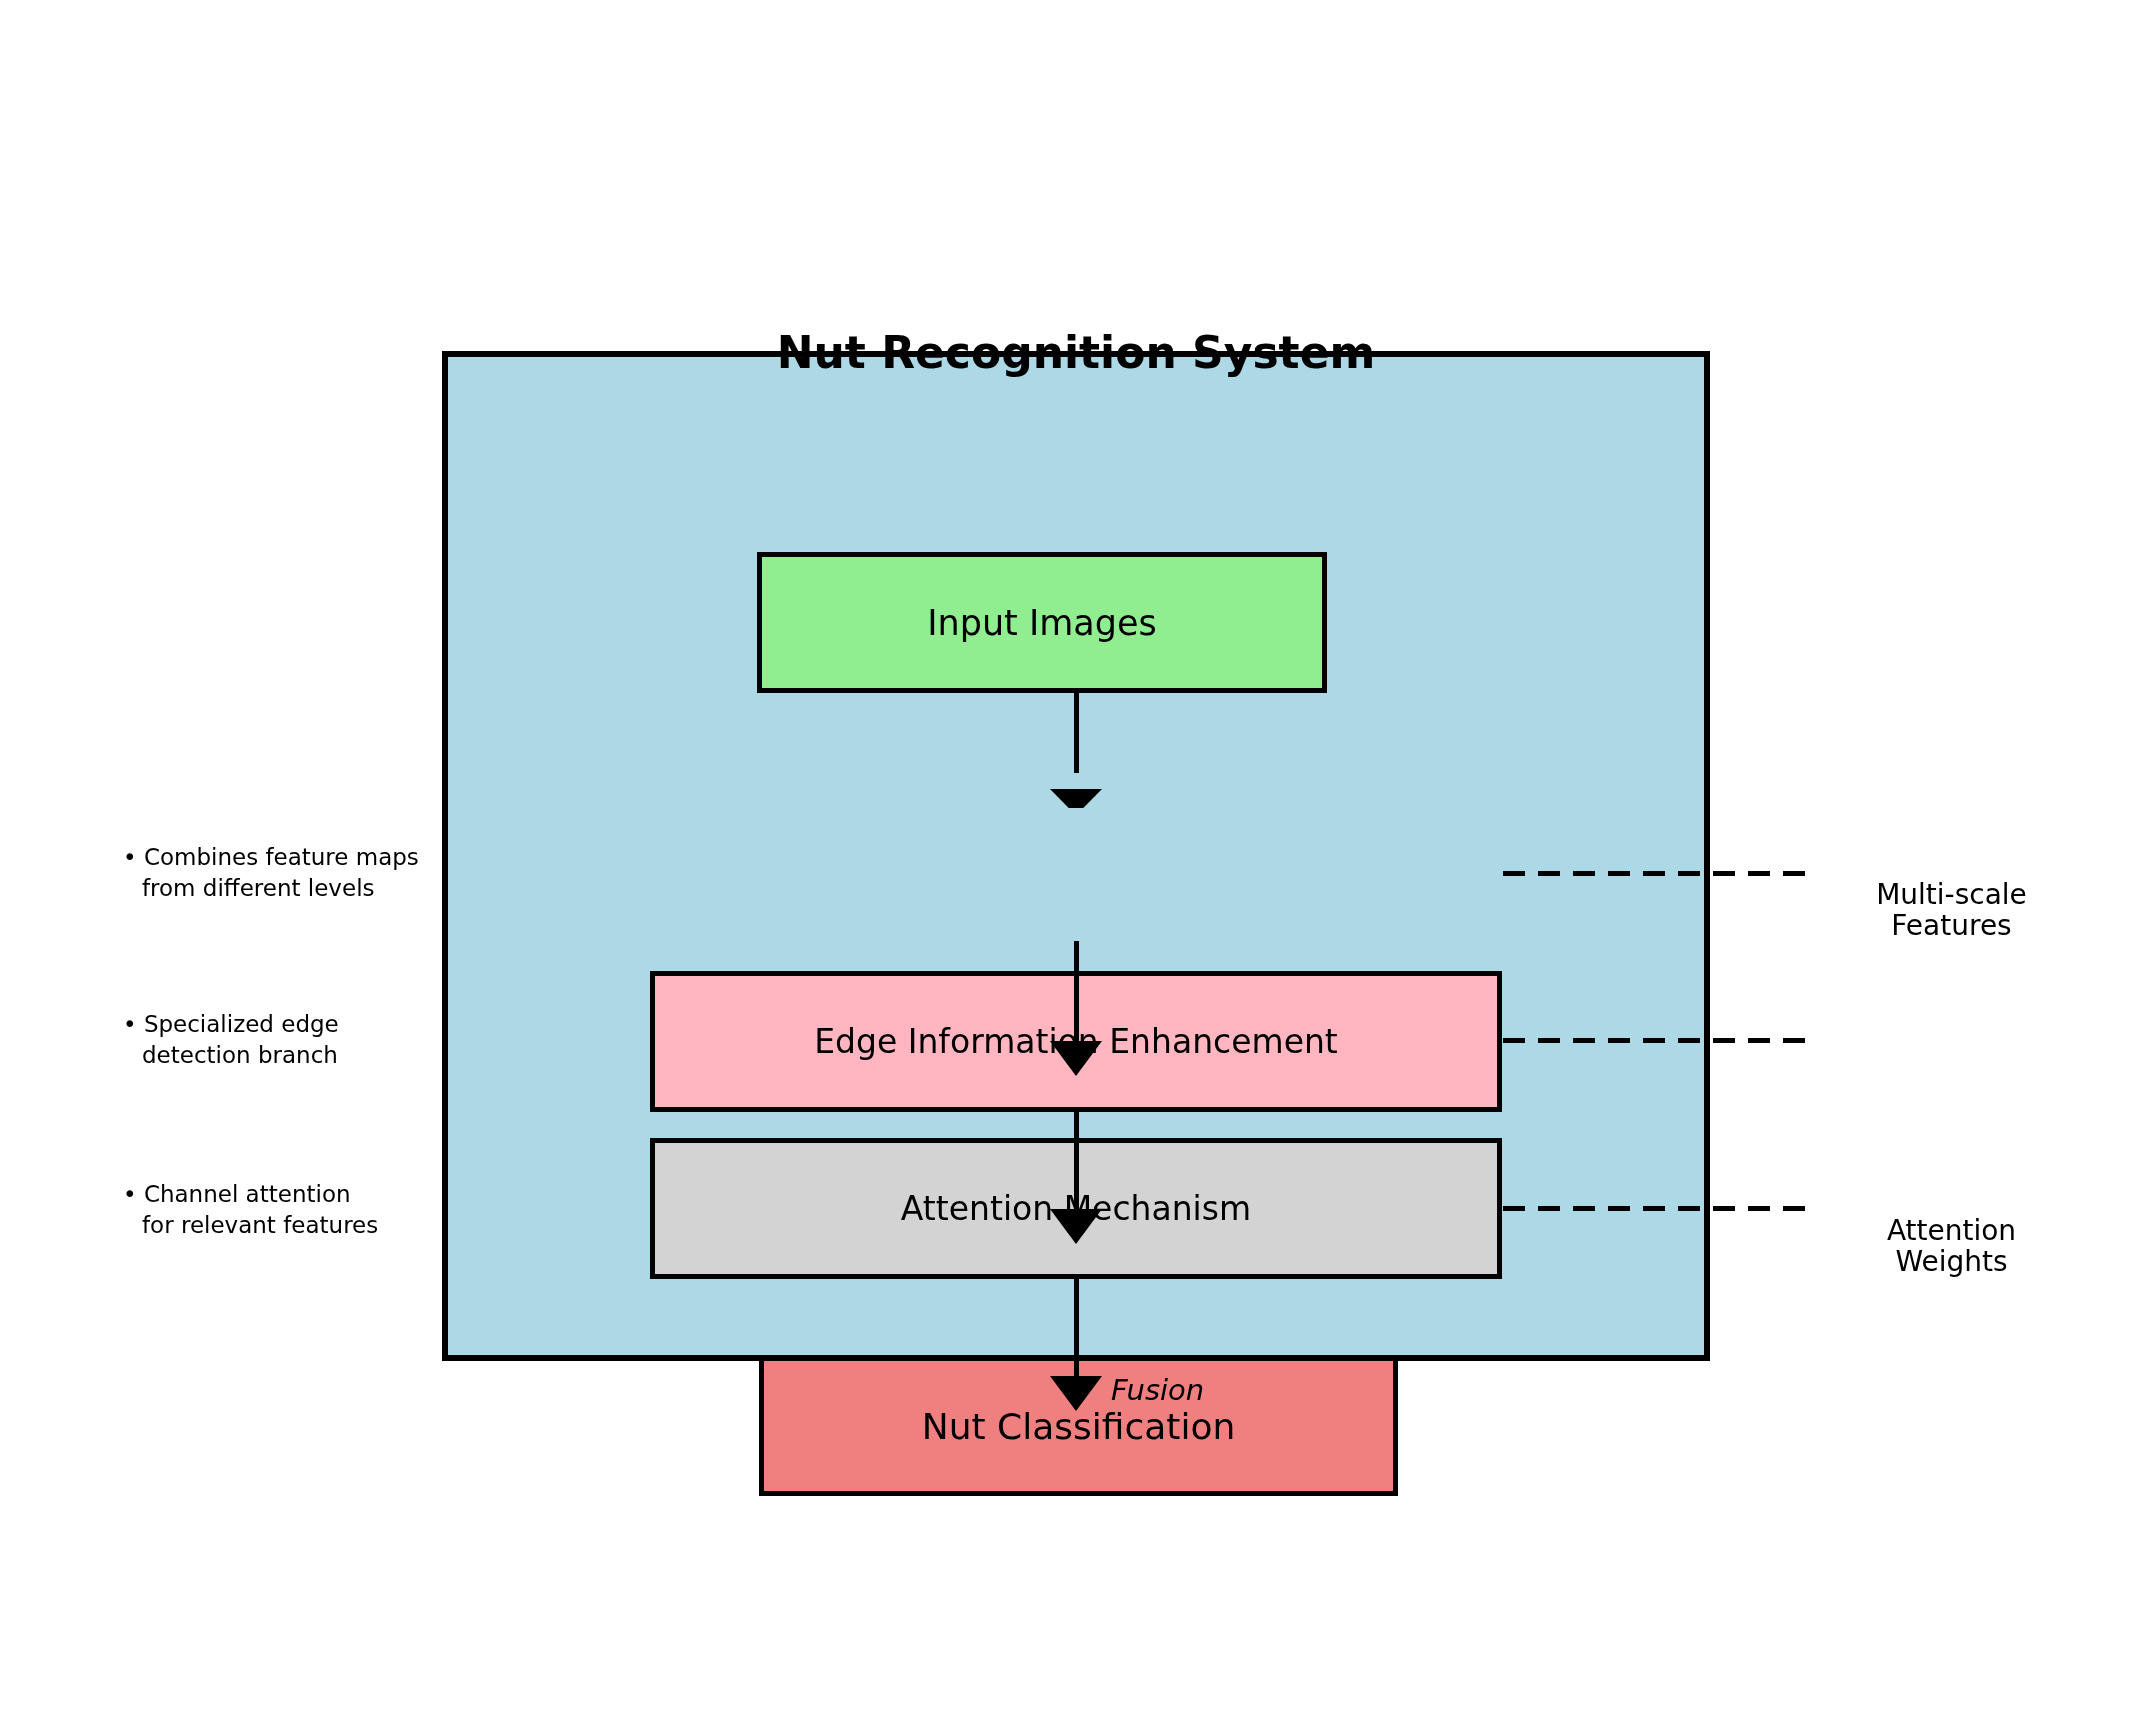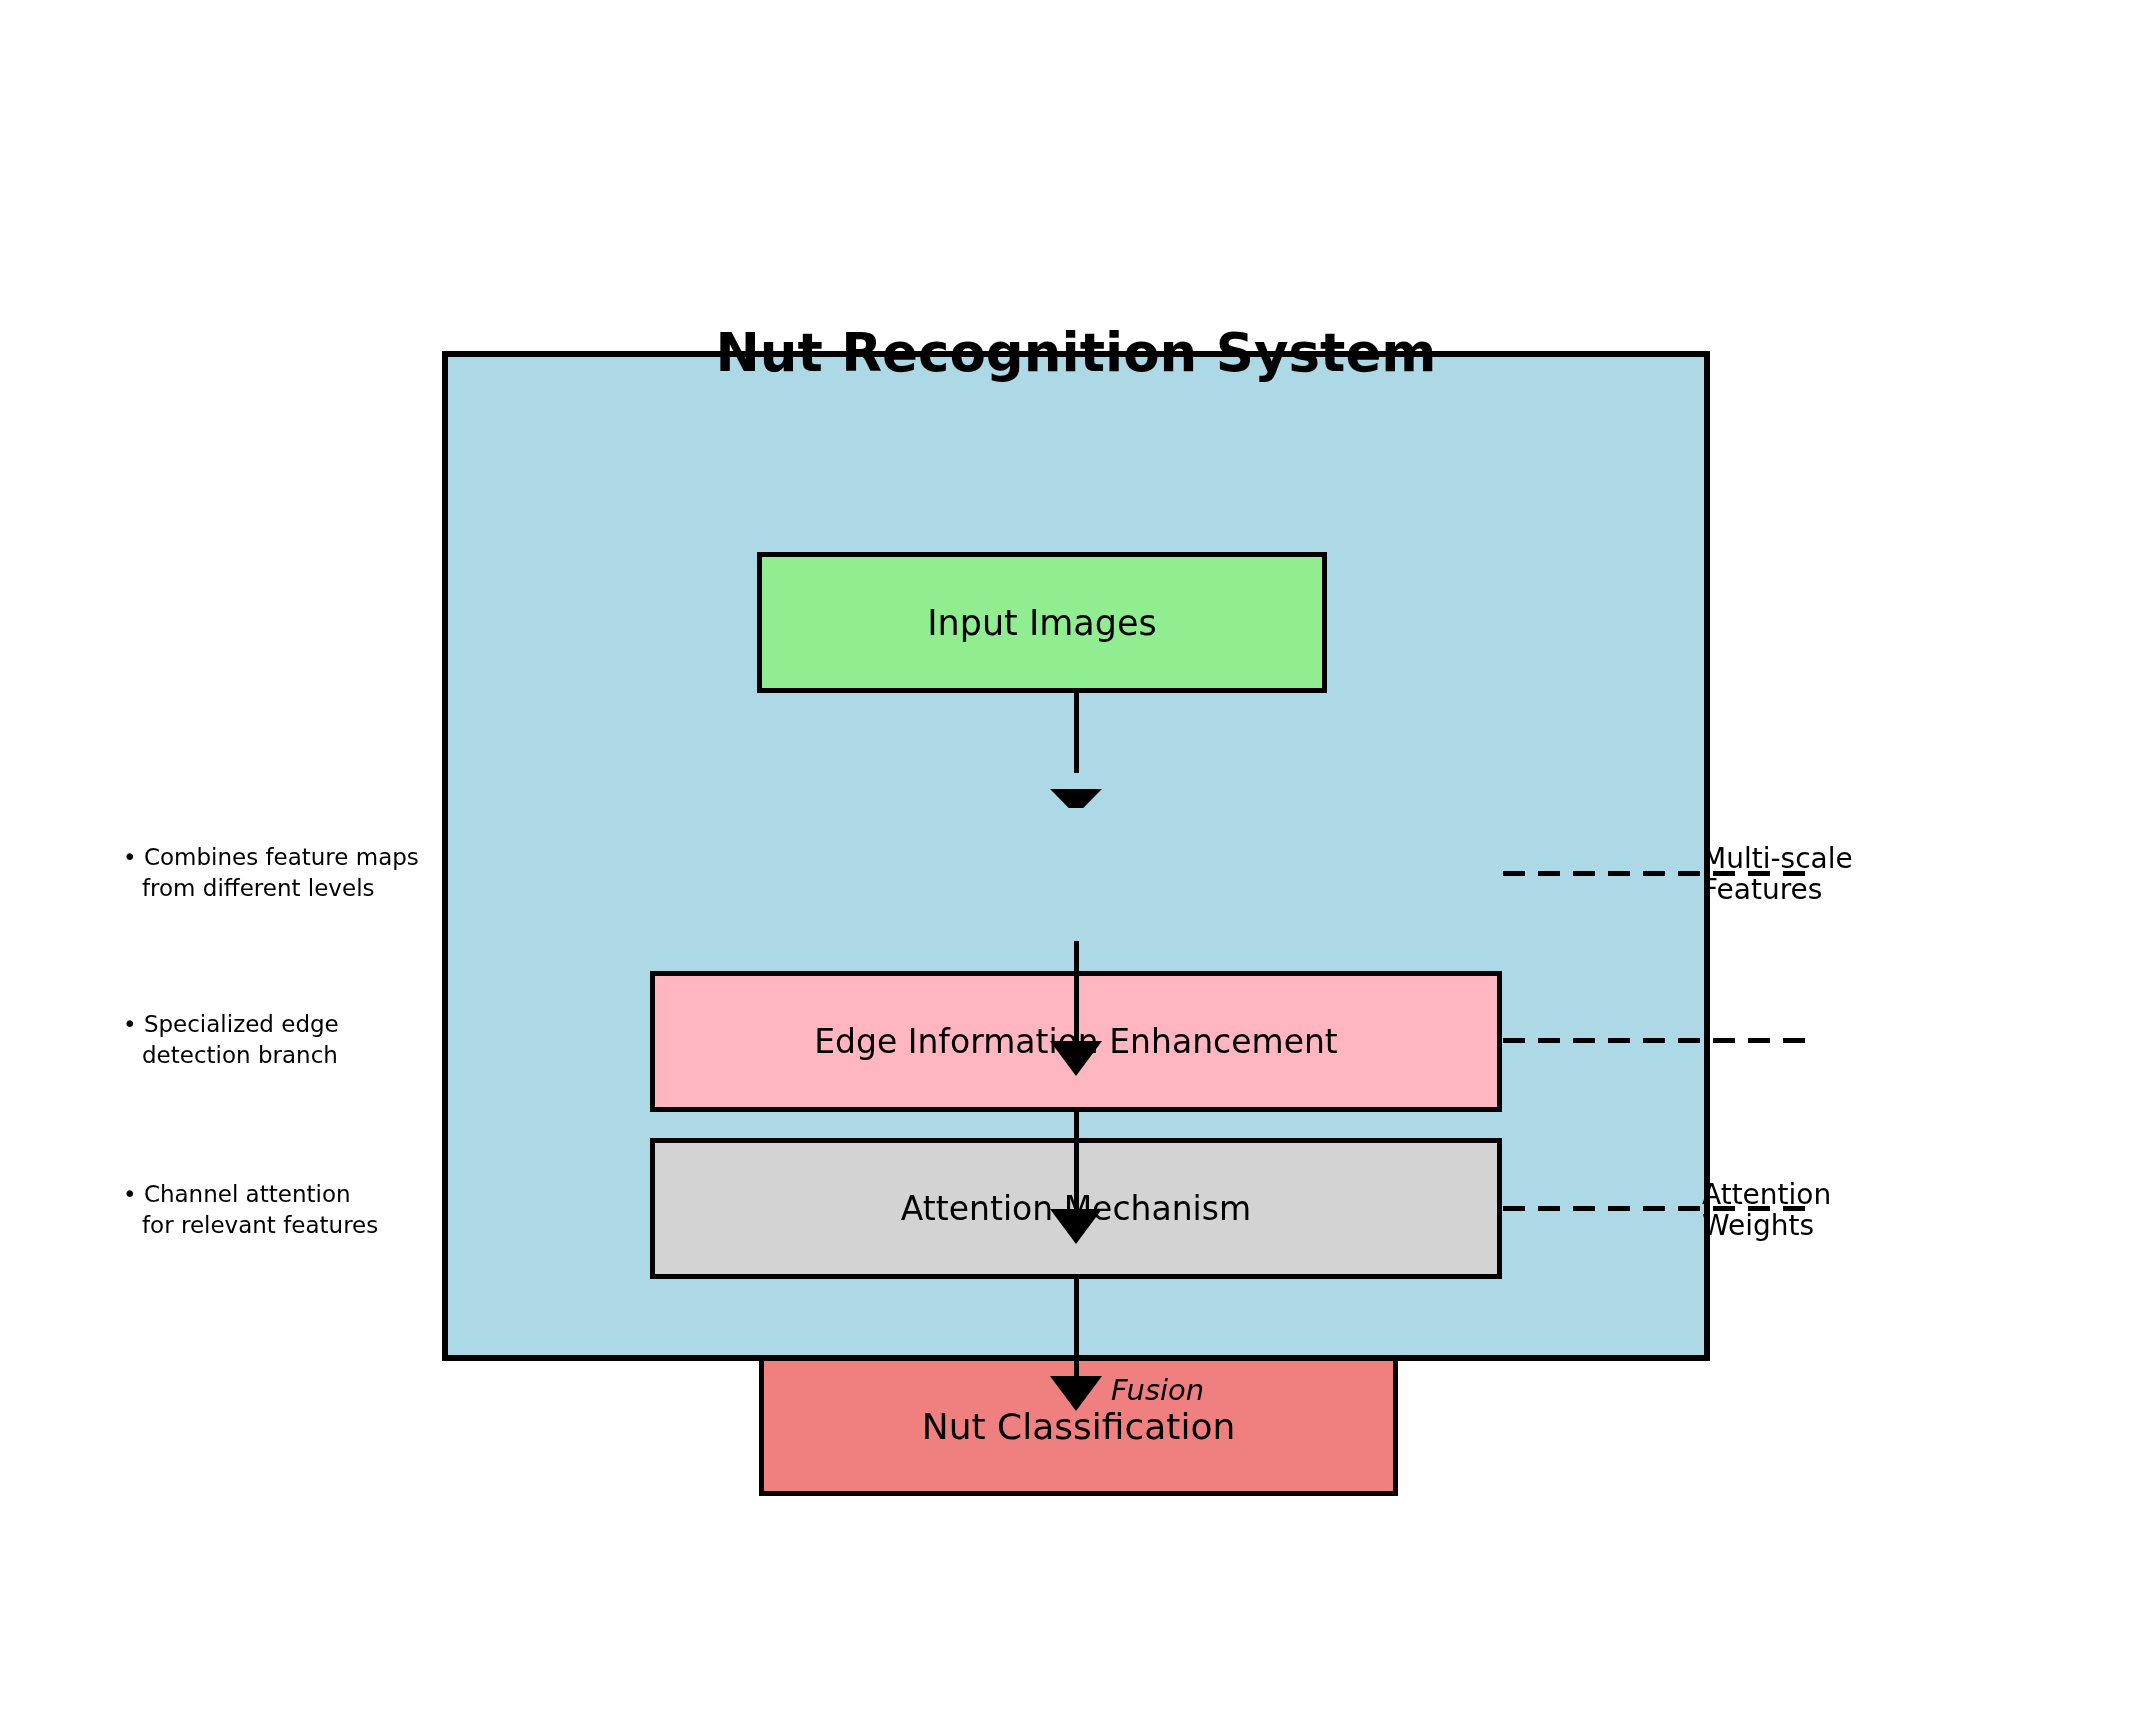--- a/index.html
+++ b/index.html
@@ -18,21 +18,21 @@
     width: 1268px; height: 1010px;
     border: 6.5px solid #000;
     box-sizing: border-box;
   }
   .title {
     position: absolute;
     left: 442px; top: 320px;
     width: 1268px; height: 65px;
     line-height: 65px;
     text-align: center;
-    font-size: 53px;
+    font-size: 44px;
     font-weight: bold;
     z-index: 6;
   }
   .box {
     position: absolute;
     border: 5.8px solid #000;
     box-sizing: border-box;
     display: flex;
     align-items: center;
     justify-content: center;
@@ -79,26 +79,27 @@
     position: absolute;
     left: 123px;
     font-size: 23px;
     line-height: 31px;
     white-space: nowrap;
     z-index: 3;
   }
   .note-left .l2 { padding-left: 19px; }
   .note-right {
     position: absolute;
-    left: 1702px;
+    left: 1792px;
     width: 319px;
-    text-align: left;
+    text-align: center;
     font-size: 28px;
     line-height: 31px;
     z-index: 3;
+    margin-top: 36px;
   }
   .arrow-label {
     position: absolute;
     left: 1111px; top: 1374px;
     font-size: 29px;
     line-height: 32px;
     font-style: italic;
     z-index: 6;
   }
 </style>

